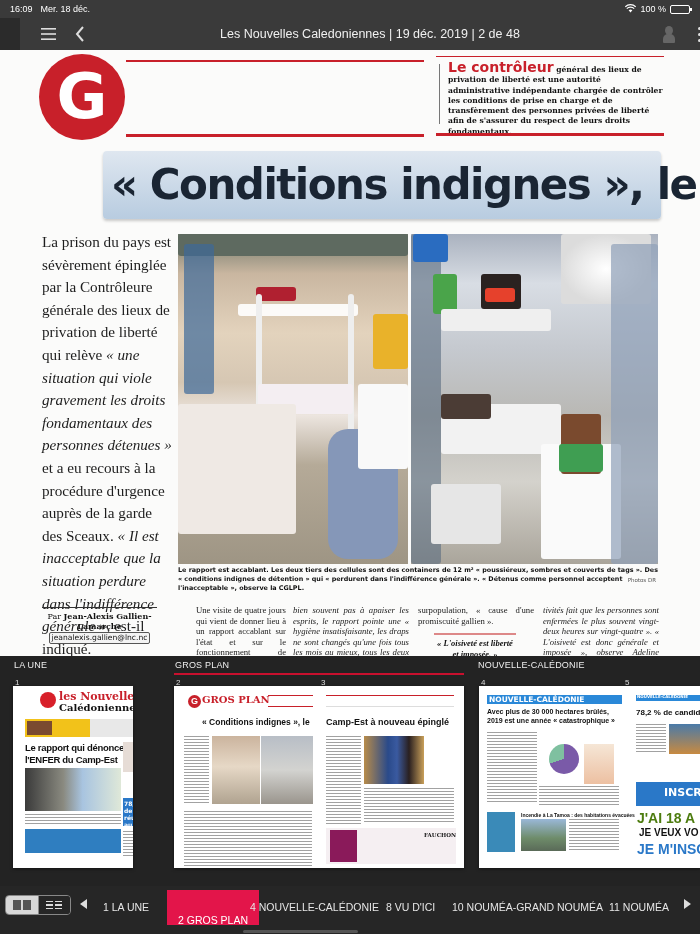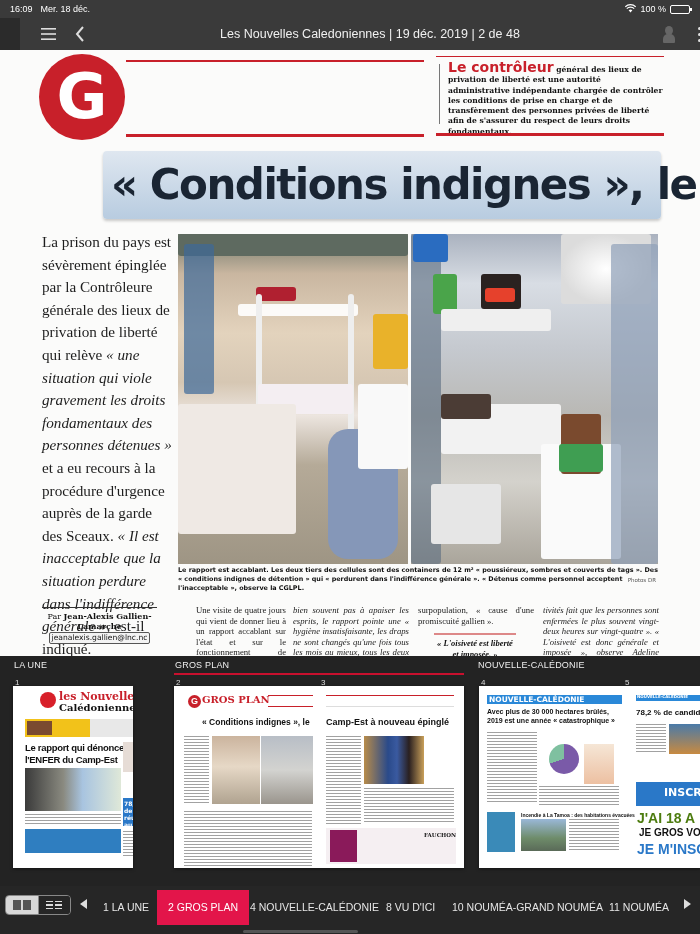--- a/index.html
+++ b/index.html
@@ -94,21 +94,21 @@
   .toggle .seg { flex: 1; display: flex; align-items: center; justify-content: center; cursor: pointer; }
   .toggle .seg.active { background: #d8d8d8; }
   .toggle .seg.inactive { background: #262626; border-left: 1px solid #888; }
   .pages-icon { display: flex; gap: 2px; }
   .pages-icon i { width: 8px; height: 10px; background: #555; display: block; }
   .list-icon { display: grid; grid-template-columns: 7px 7px; gap: 2px 2px; }
   .list-icon i { height: 1.5px; background: #ddd; display: block; }
   .arrow-left { position: absolute; left: 80px; top: 13px; width: 0; height: 0; border-top: 5px solid transparent; border-bottom: 5px solid transparent; border-right: 7px solid #ddd; cursor: pointer; }
   .arrow-right { position: absolute; left: 684px; top: 13px; width: 0; height: 0; border-top: 5px solid transparent; border-bottom: 5px solid transparent; border-left: 7px solid #ddd; cursor: pointer; }
   .tab { position: absolute; top: 4px; height: 35px; line-height: 35px; font-size: 10.5px; color: #e6e6e6; white-space: nowrap; cursor: pointer; }
-  .tab.active { background: #e3154a; color: #fff; padding: 0 11px; }
+  .tab.active { background: #e3154a; color: #fff; padding: 13px 11px; margin-left: 10px; }
   .scroll-track { position: absolute; left: 243px; top: 44px; width: 115px; height: 3px; border-radius: 2px; background: #555; }
 </style>
 </head>
 <body>
 
 <div id="root">
 
   <div class="statusbar">
     <span class="time">16:09</span>
     <span>Mer. 18 déc.</span>
@@ -287,21 +287,21 @@
       <div class="mini" style="left:42px;top:133px;width:45px;height:32px;background:linear-gradient(#9ab8d8,#6e8c6a 60%,#5a6a58);"></div>
       <div class="lines" style="left:90px;top:133px;width:50px;height:32px;"></div>
       <div class="mini" style="left:157px;top:9px;width:64px;height:6px;background:#2a88d8;"></div>
       <div class="mini-txt" style="left:158px;top:8px;font-size:4px;color:#fff;">NOUVELLE-CALÉDONIE</div>
       <div class="mini-txt" style="left:157px;top:22px;font-size:8px;font-family:'Liberation Sans',sans-serif;">78,2 % de candidats re</div>
       <div class="lines" style="left:157px;top:38px;width:30px;height:28px;"></div>
       <div class="mini" style="left:190px;top:38px;width:31px;height:30px;background:linear-gradient(#4a7aa8,#c88a40);"></div>
       <div class="mini" style="left:157px;top:96px;width:64px;height:24px;background:#2a78c8;"></div>
       <div class="mini-txt" style="left:185px;top:100px;font-size:11px;color:#fff;">INSCR</div>
       <div class="mini-txt" style="left:158px;top:124px;font-size:14px;color:#4d7c0f;font-family:'Liberation Sans',sans-serif;">J'AI 18 A</div>
-      <div class="mini-txt" style="left:160px;top:141px;font-size:10px;color:#111;font-family:'Liberation Sans',sans-serif;">JE GROS VO</div>
+      <div class="mini-txt" style="left:160px;top:141px;font-size:10px;color:#111;font-family:'Liberation Sans',sans-serif;">JE VEUX VO</div>
       <div class="mini-txt" style="left:158px;top:155px;font-size:14px;color:#2a78c8;font-family:'Liberation Sans',sans-serif;">JE M'INSC</div>
     </div>
   </div>
 
 
   <div class="tabbar">
     <div class="toggle">
       <div class="seg active">
         <div class="pages-icon">
             <i></i>

